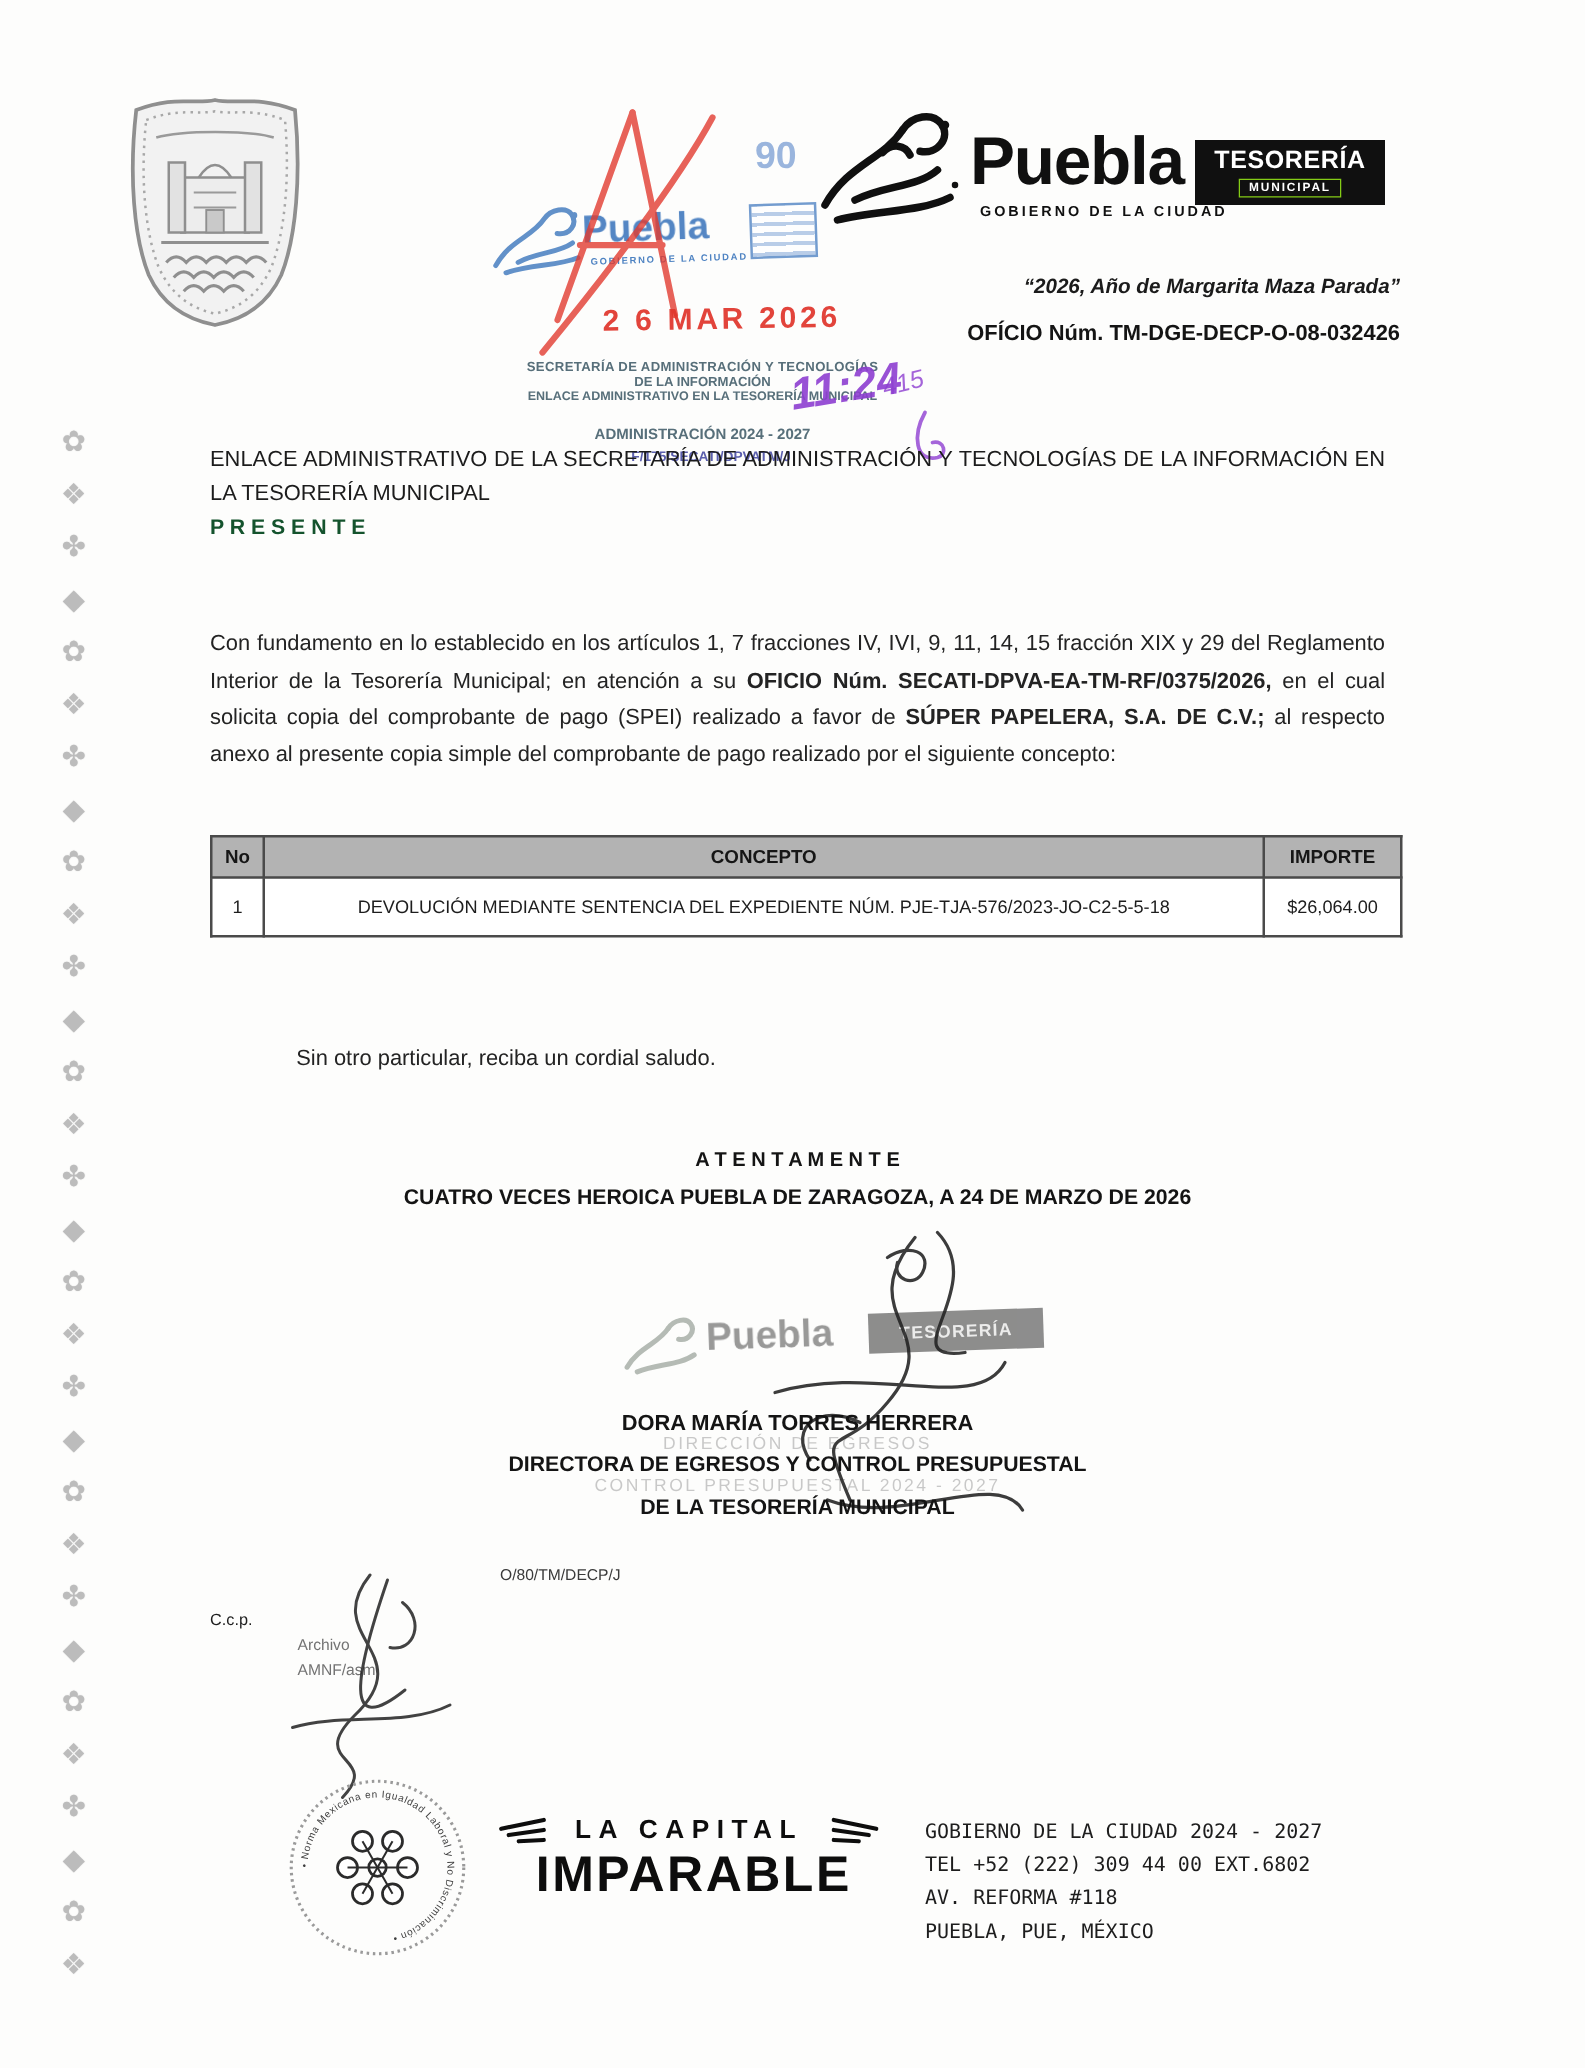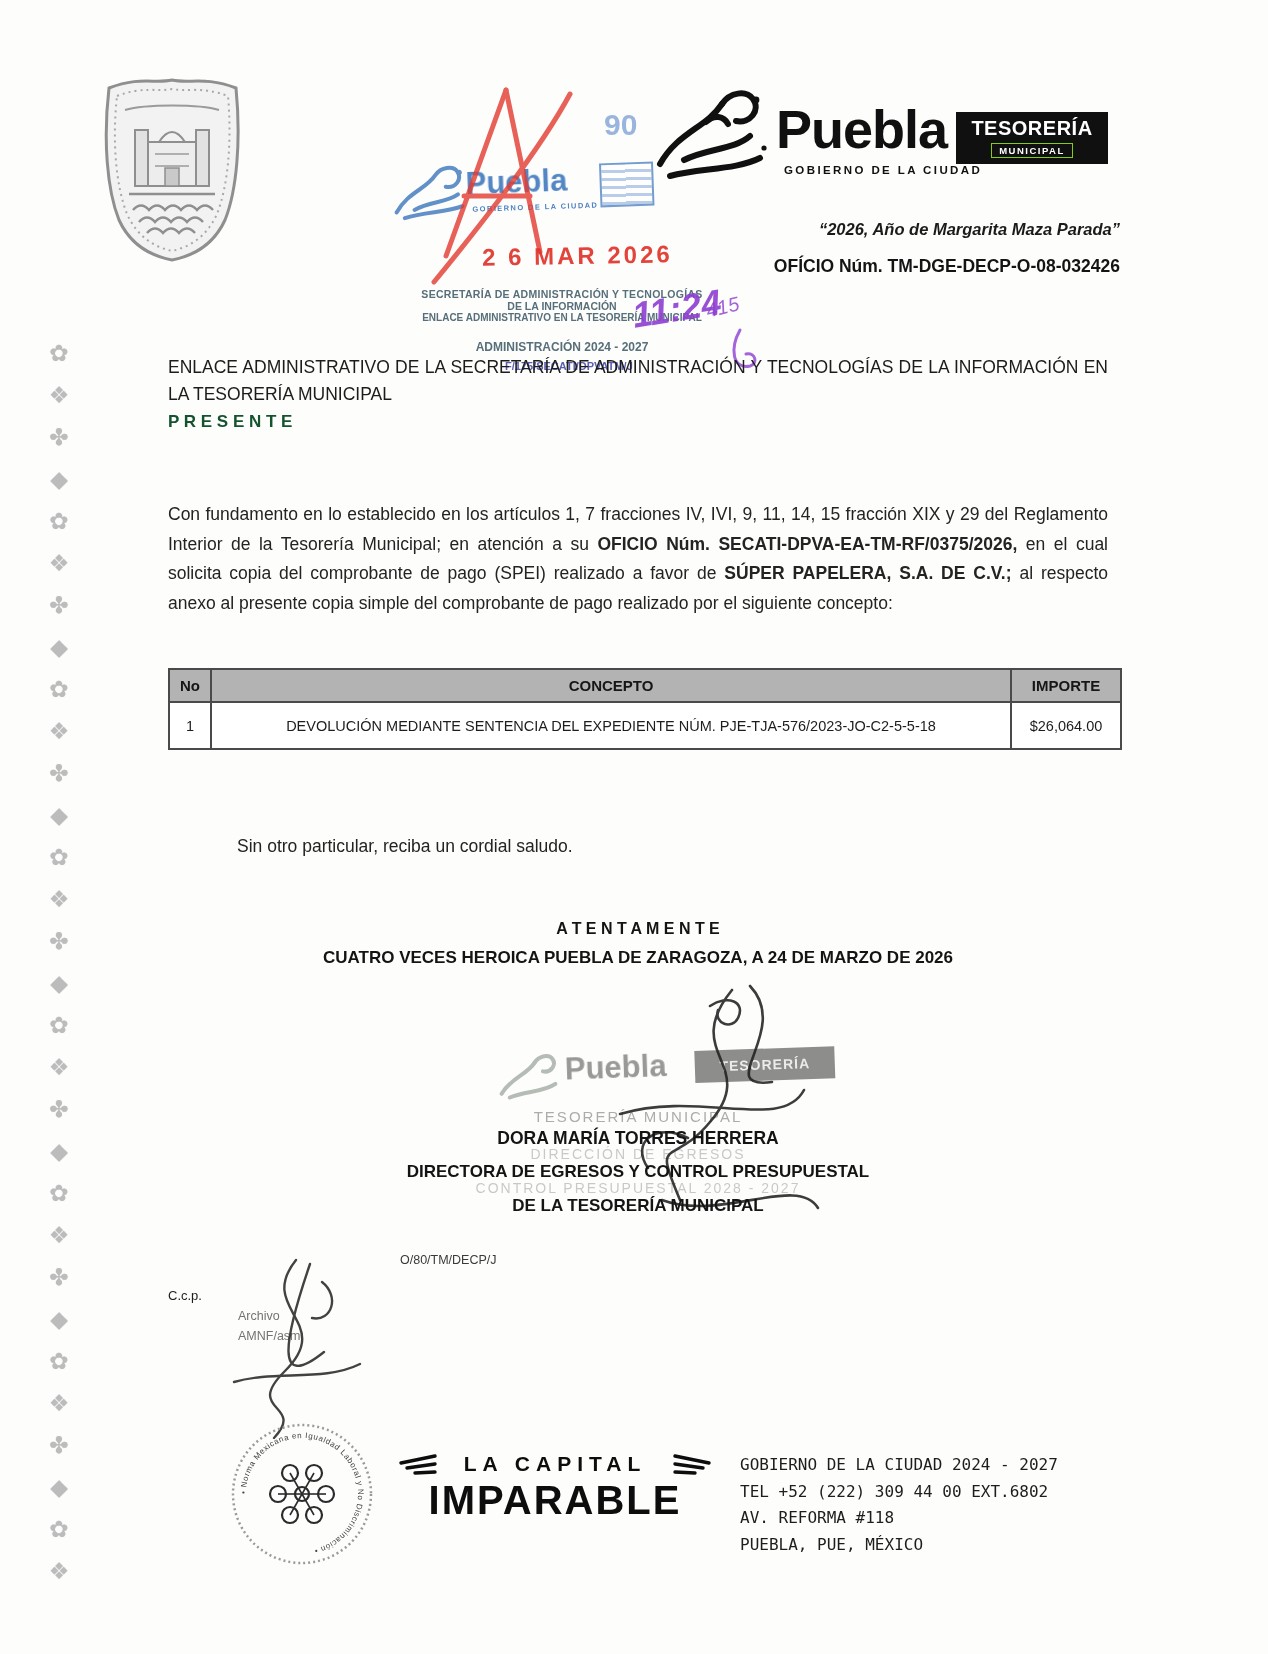--- a/index.html
+++ b/index.html
@@ -86,21 +86,21 @@
   .signer-name { top:1128px; font-weight:800; font-size:17.5px; }
   .signer-t1 { top:1162px; font-weight:800; font-size:17px; }
   .signer-t2 { top:1196px; font-weight:800; font-size:17px; }
   .signer-ref { left:400px; top:1253px; width:580px; text-align:left; font-size:12.5px; color:#3a3a3a; }
 
   .ccp { left:168px; top:1288px; font-size:13px; color:#1e1e1e; }
   .archivo-block { left:238px; top:1306px; font-size:12.5px; line-height:20px; color:#737373; }
 
   
   .campaign { left:395px; top:1452px; width:320px; text-align:center; color:#0d0d0d; }
-  .cap-row { display:flex; align-items:center; justify-content:space-between; gap:0; }
+  .cap-row { display:flex; align-items:center; justify-content:flex-start; gap:23px; }
   .cap-top { font-size:21px; font-weight:800; letter-spacing:6px; }
   .cap-bottom { font-size:40px; font-weight:900; letter-spacing:2px; margin-top:2px; }
 
   .address { left:740px; top:1452px; font-family:"DejaVu Sans Mono","Liberation Mono",monospace;
              font-size:16px; line-height:26.5px; color:#1d1d1d; }
 
   svg { display:block; }
 </style>
 </head>
 <body>
@@ -248,23 +248,22 @@
     <svg width="66" height="52" viewBox="0 0 66 52" style="position:absolute;left:0;top:4px;opacity:.8">
       <g fill="none" stroke="#6d7a6d" stroke-width="4" stroke-linecap="round">
         <path d="M6,42 C16,26 32,24 40,12"></path>
         <path d="M40,12 C45,5 55,4 58,9 C62,15 56,23 48,21"></path>
         <path d="M14,46 C30,40 48,42 60,34"></path>
       </g>
     </svg>
     <div class="faded-word">Puebla</div>
     <div class="faded-badge">TESORERÍA</div>
   </div>
-  <div class="abs ghost ghost1">TESORERÍA MUNICIPAL</div>
   <div class="abs ghost ghost2">DIRECCIÓN DE EGRESOS</div>
-  <div class="abs ghost ghost3">CONTROL PRESUPUESTAL 2028 - 2027</div>
+  <div class="abs ghost ghost3">CONTROL PRESUPUESTAL 2024 - 2027</div>
 
   <svg class="abs" style="left:560px;top:972px;" width="270" height="260" viewBox="0 0 270 260">
     <g fill="none" stroke="#222" stroke-width="2.6" stroke-linecap="round" opacity=".88">
       <path d="M172,18 C120,82 200,92 150,150 C112,196 92,162 120,228"></path>
       <path d="M190,14 C232,58 152,118 212,110"></path>
       <path d="M60,142 C140,118 222,160 244,118"></path>
       <path d="M102,228 C160,250 238,202 258,236"></path>
       <path d="M150,34 C168,22 186,30 178,46 C172,58 154,52 158,38"></path>
       <path d="M88,196 C70,170 96,150 128,166"></path>
     </g>

